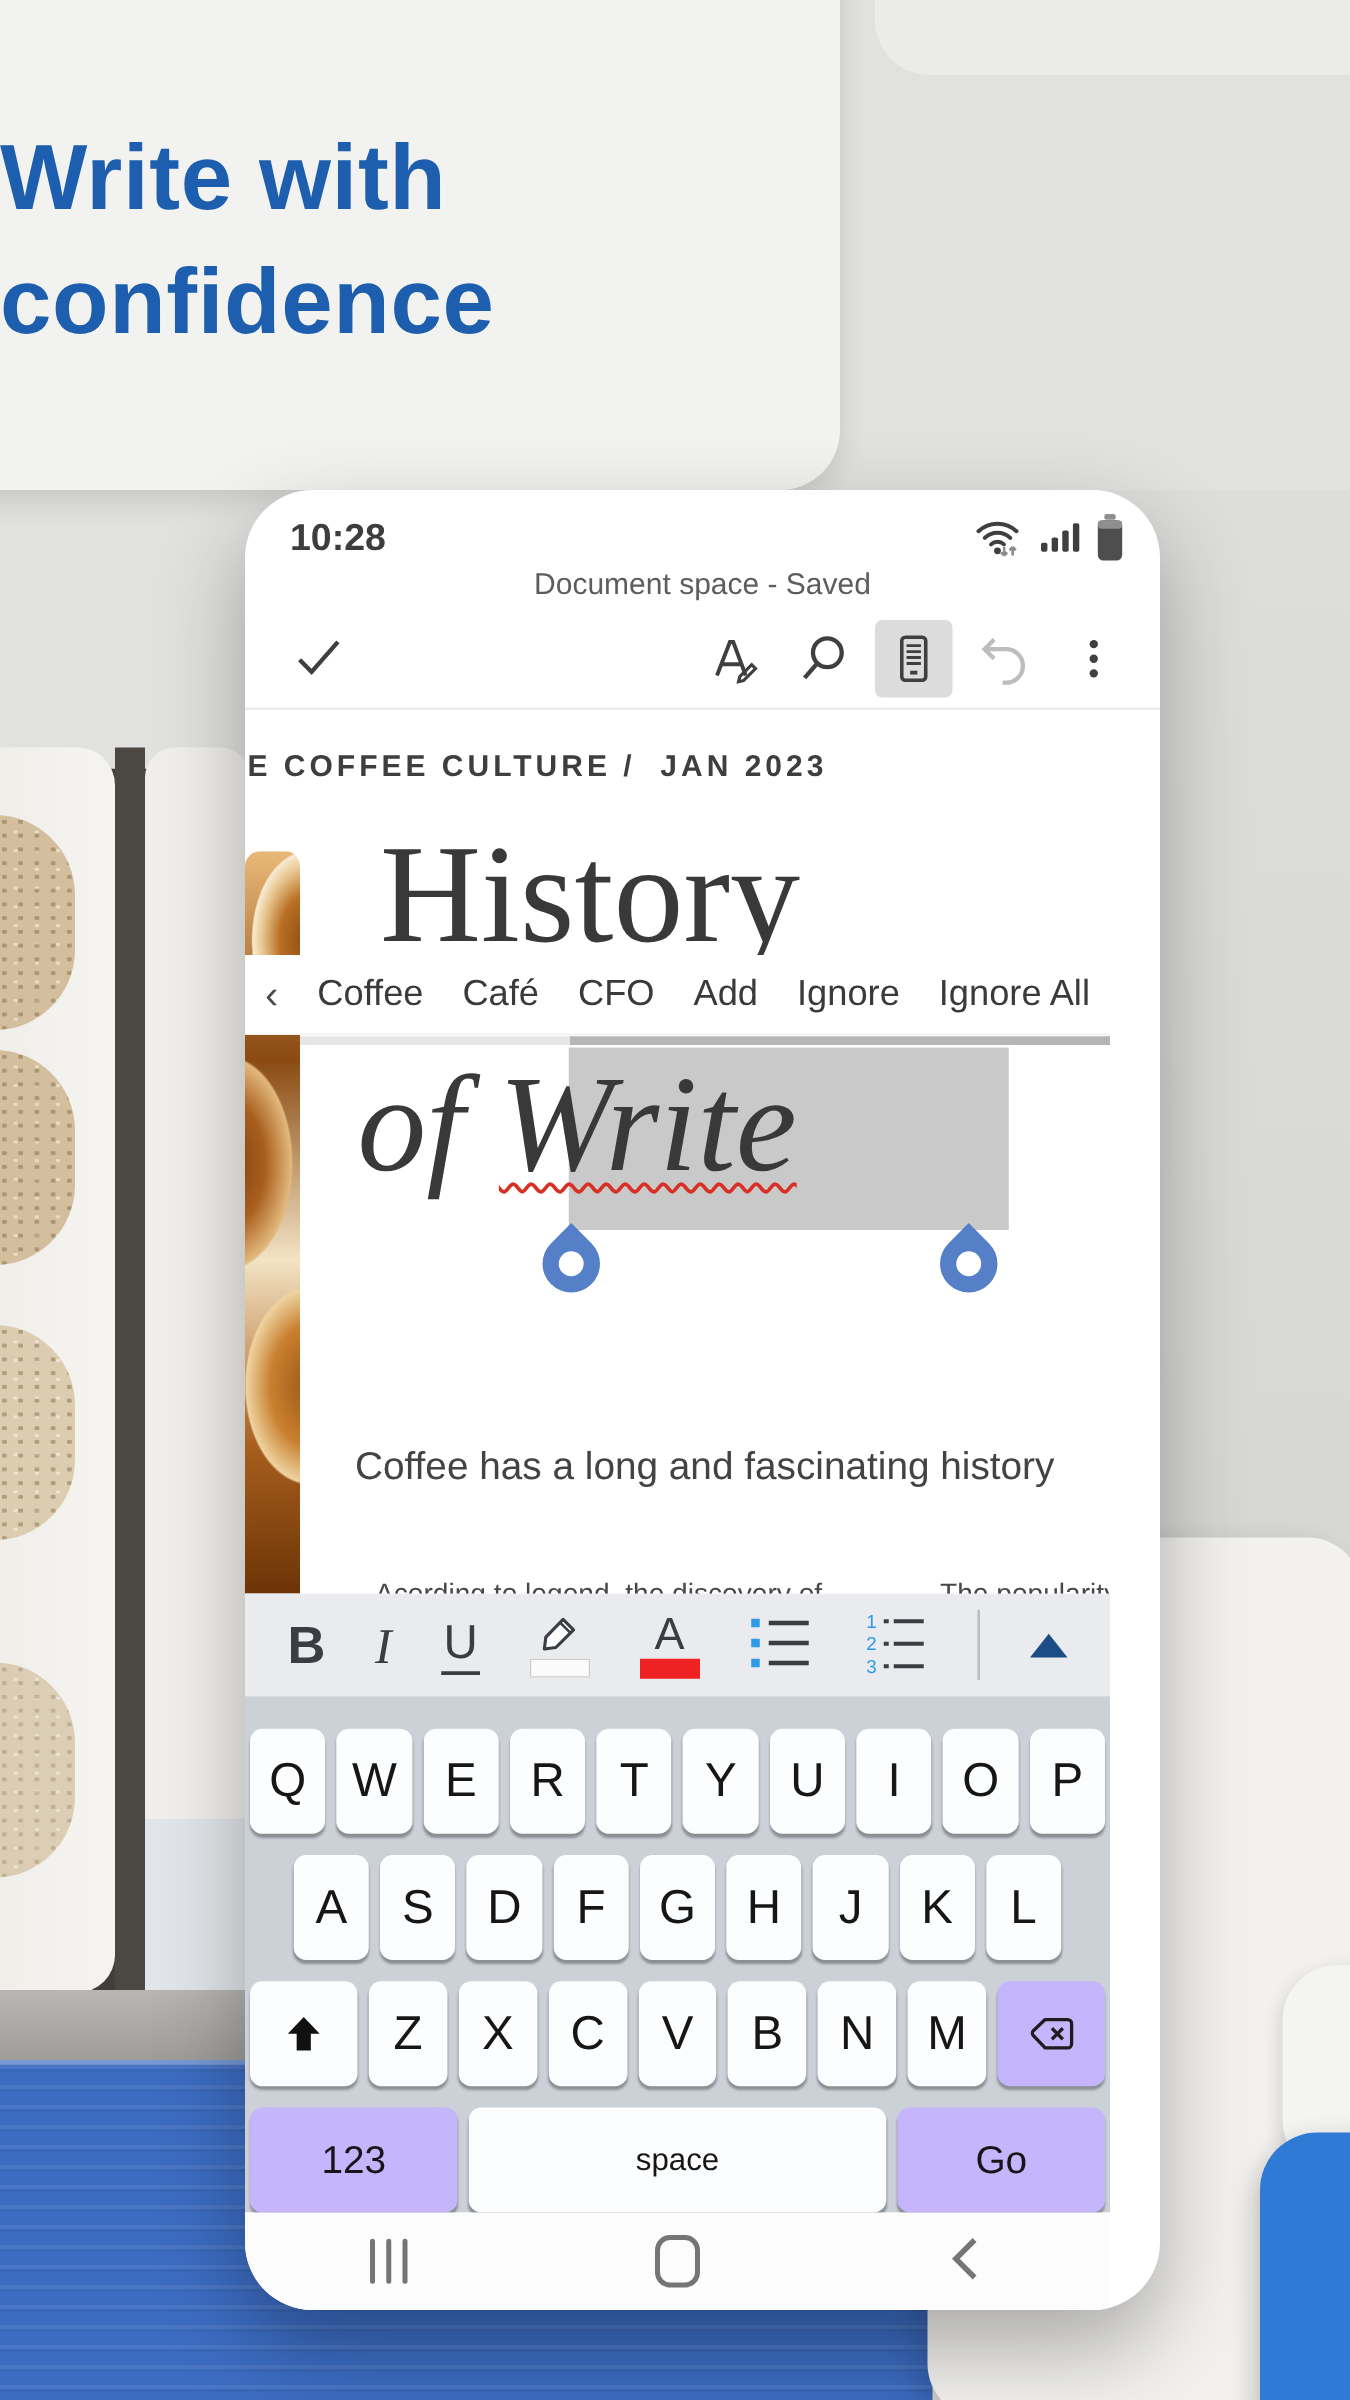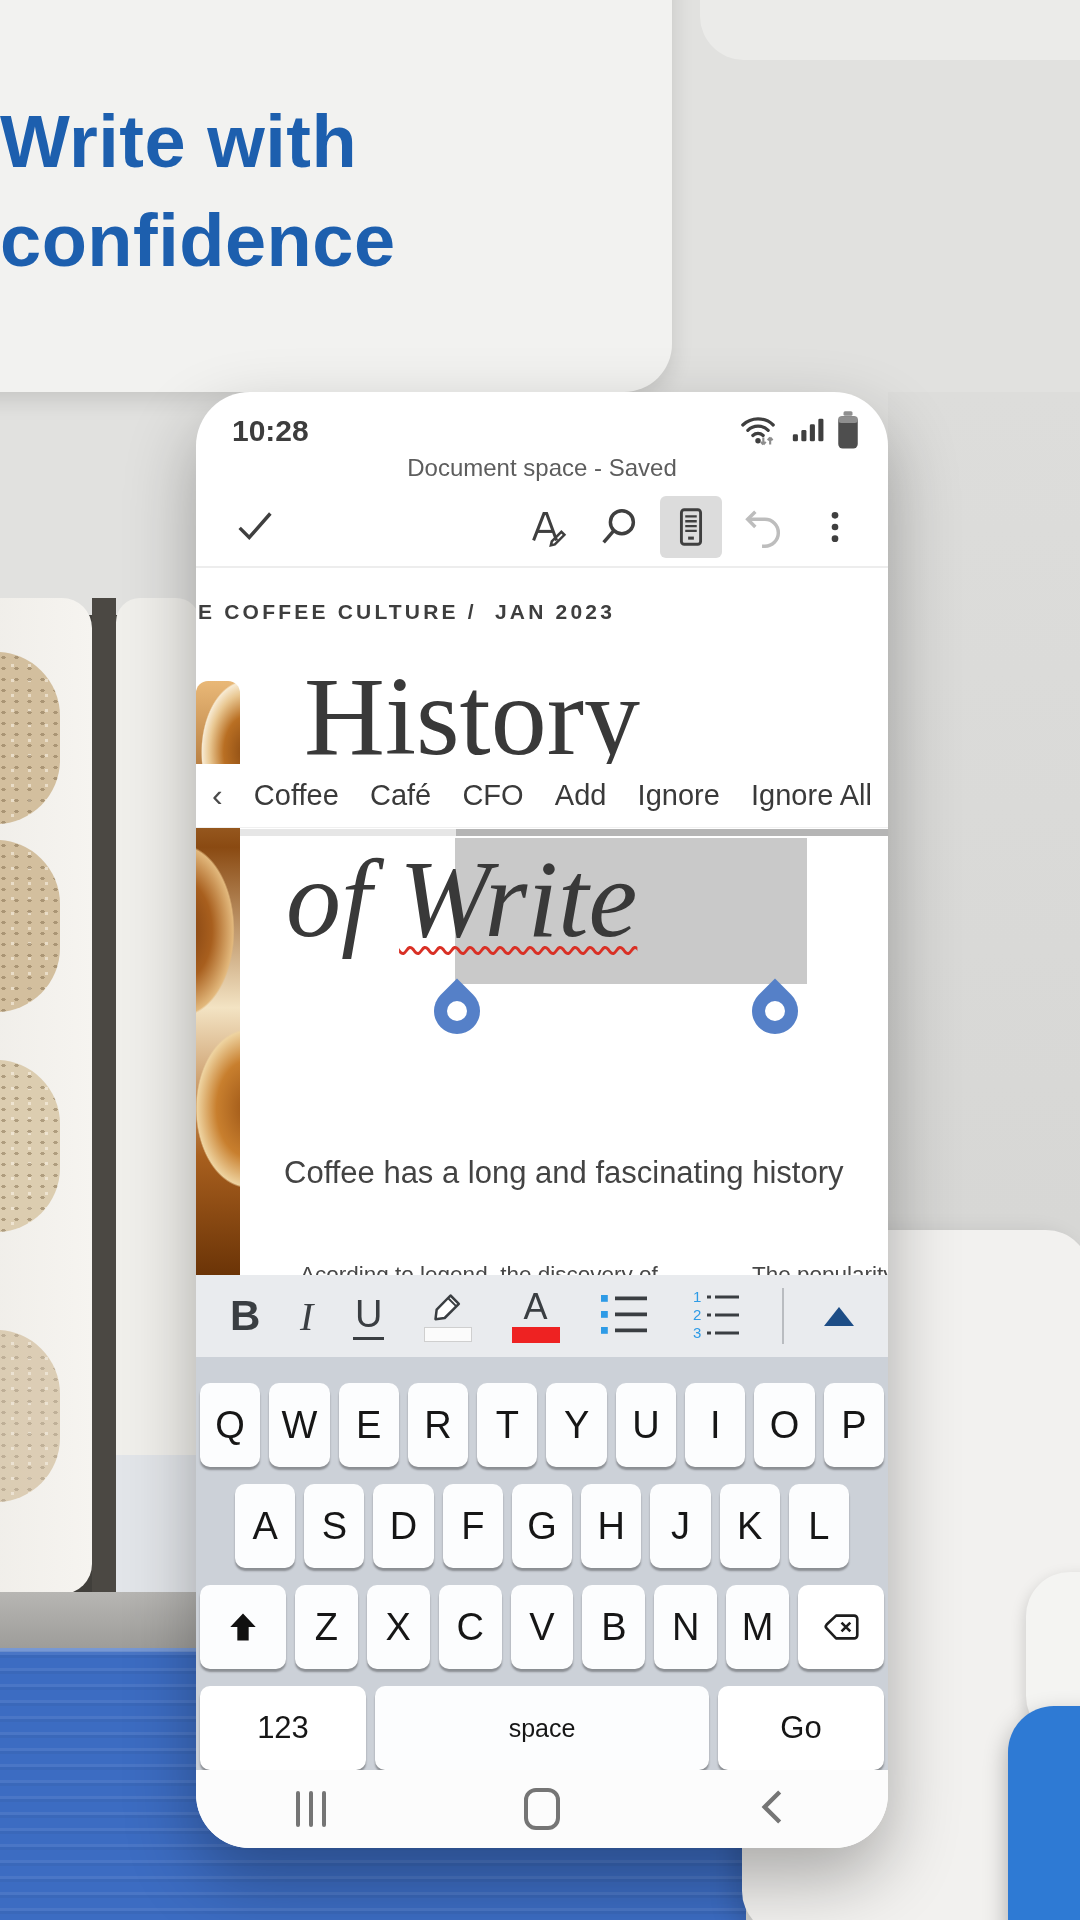--- a/index.html
+++ b/index.html
@@ -43,34 +43,34 @@
     background:#f4f4f2;box-shadow:0 6px 16px rgba(0,0,0,.18);}
   .obj-blue{left:1008px;top:1706px;width:150px;height:260px;border-radius:46px;
     background:#2e7ad4;box-shadow:0 10px 24px rgba(0,0,0,.30);}
 
   
   .hero{left:0;top:92px;width:1080px;color:#1d5fae;
     font-size:74px;font-weight:bold;line-height:99px;letter-spacing:.5px;}
 
   
   .phone{left:196px;top:392px;width:692px;height:1456px;border-radius:54px;
-    background:#fff;overflow:hidden;box-shadow:0 30px 70px rgba(0,0,0,.30);}
+    background:#fff;overflow:hidden;box-shadow:0 30px 70px rgba(0,0,0,.30);padding-left:40px;}
   .status-time{left:36px;top:22px;font-size:30px;font-weight:600;color:#3d3d3d;}
   .status-icons{right:28px;top:20px;display:flex;align-items:center;gap:12px;height:40px;}
   .app-title{left:0;top:62px;width:100%;text-align:center;font-size:24px;color:#5d5d5d;}
   .toolbar{left:0;top:98px;width:100%;height:74px;}
   .tb-check{left:36px;top:12px;}
   .tb-right{right:22px;top:0;height:74px;display:flex;align-items:center;gap:10px;}
   .tb-btn{width:62px;height:62px;display:flex;align-items:center;justify-content:center;border-radius:6px;}
   .tb-btn.sel{background:#dcdcdc;}
   .tb-divider{left:0;top:174px;width:100%;height:2px;background:#ededed;}
 
   
   .doc{left:0;top:176px;width:692px;height:707px;background:#fff;overflow:hidden;}
-  .masthead{left:2px;top:32px;font-size:21px;font-weight:bold;letter-spacing:3.2px;
+  .masthead{left:2px;top:32px;font-size:24px;font-weight:bold;letter-spacing:3.2px;
     color:#3e3e3e;white-space:pre;}
   .strip{left:0;top:113px;width:44px;height:594px;border-radius:12px 12px 0 0;
     background:
       radial-gradient(60px 95px at 115% 12%, #8a4a12 0%, #b96f23 38%, #e9c893 62%, #f7ead2 74%, rgba(247,234,210,0) 76%),
       radial-gradient(75px 120px at -35% 42%, #7a3c0e 0%, #a85f1e 42%, #e2b87c 70%, rgba(226,184,124,0) 72%),
       radial-gradient(70px 105px at 120% 72%, #9c5516 0%, #c87f2e 46%, #eed3a0 74%, rgba(238,211,160,0) 76%),
       linear-gradient(180deg,#e9b877 0%,#8a4a12 28%,#f3e3c3 55%,#a85f1e 80%,#6b3407 100%);}
   .doc-h1{left:108px;top:84px;font-family:"Liberation Serif",serif;font-size:112px;
     color:#393939;white-space:pre;}
   .sugg{left:0;top:196px;width:692px;height:64px;background:#fff;z-index:6;
@@ -107,21 +107,21 @@
   .fmt-tri{width:0;height:0;border-left:15px solid transparent;border-right:15px solid transparent;
     border-bottom:19px solid #1d4d86;}
 
   
   .kbd{left:0;top:965px;width:692px;height:413px;background:#ccd1d8;
     padding:26px 4px 0;box-sizing:border-box;display:flex;flex-direction:column;gap:17px;}
   .krow{display:flex;gap:9px;height:84px;}
   .krow2{margin:0 35px;}
   .key{flex:1 1 0;background:#fcfdfe;border-radius:10px;display:flex;align-items:center;
     justify-content:center;font-size:38px;color:#161616;box-shadow:0 3px 2px rgba(0,0,0,.32);}
-  .key.gray{background:#ffffff;}
+  .key.gray{background:#c4b5fd;}
   .key.fixed86{flex:0 0 86px;}
   .key.fixed166{flex:0 0 166px;font-size:31px;}
   .key.space{font-size:25px;}
 
   
   .nav{left:0;top:1378px;width:692px;height:78px;background:#fcfcfc;
     display:grid;grid-template-columns:1fr 1fr 1fr;align-items:center;justify-items:center;}
   .nav-recents{display:flex;gap:9px;}
   .nav-recents i{width:4px;height:36px;background:#757575;border-radius:2px;}
   .nav-home{width:36px;height:42px;border:4px solid #757575;border-radius:12px;box-sizing:border-box;}

